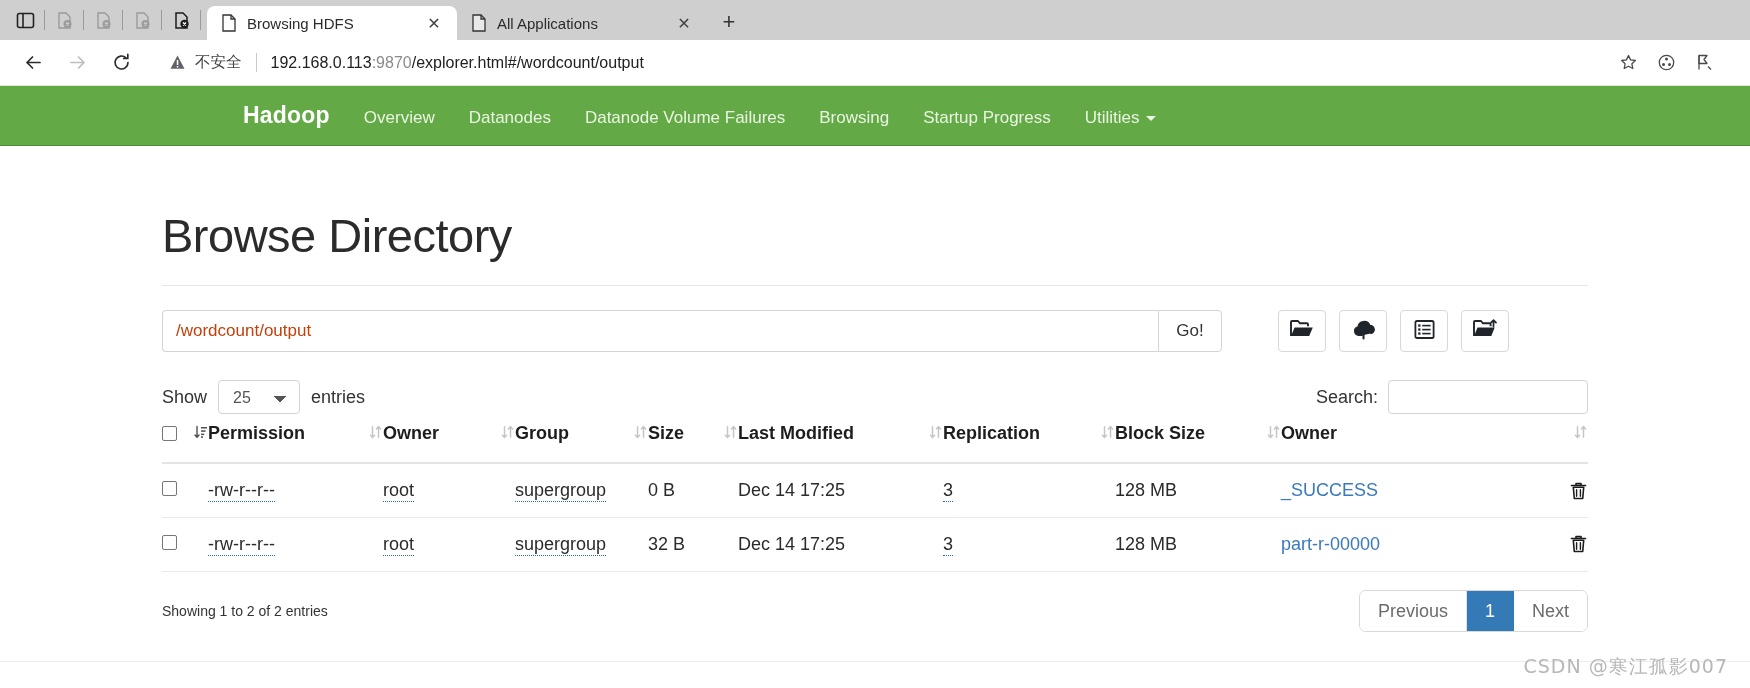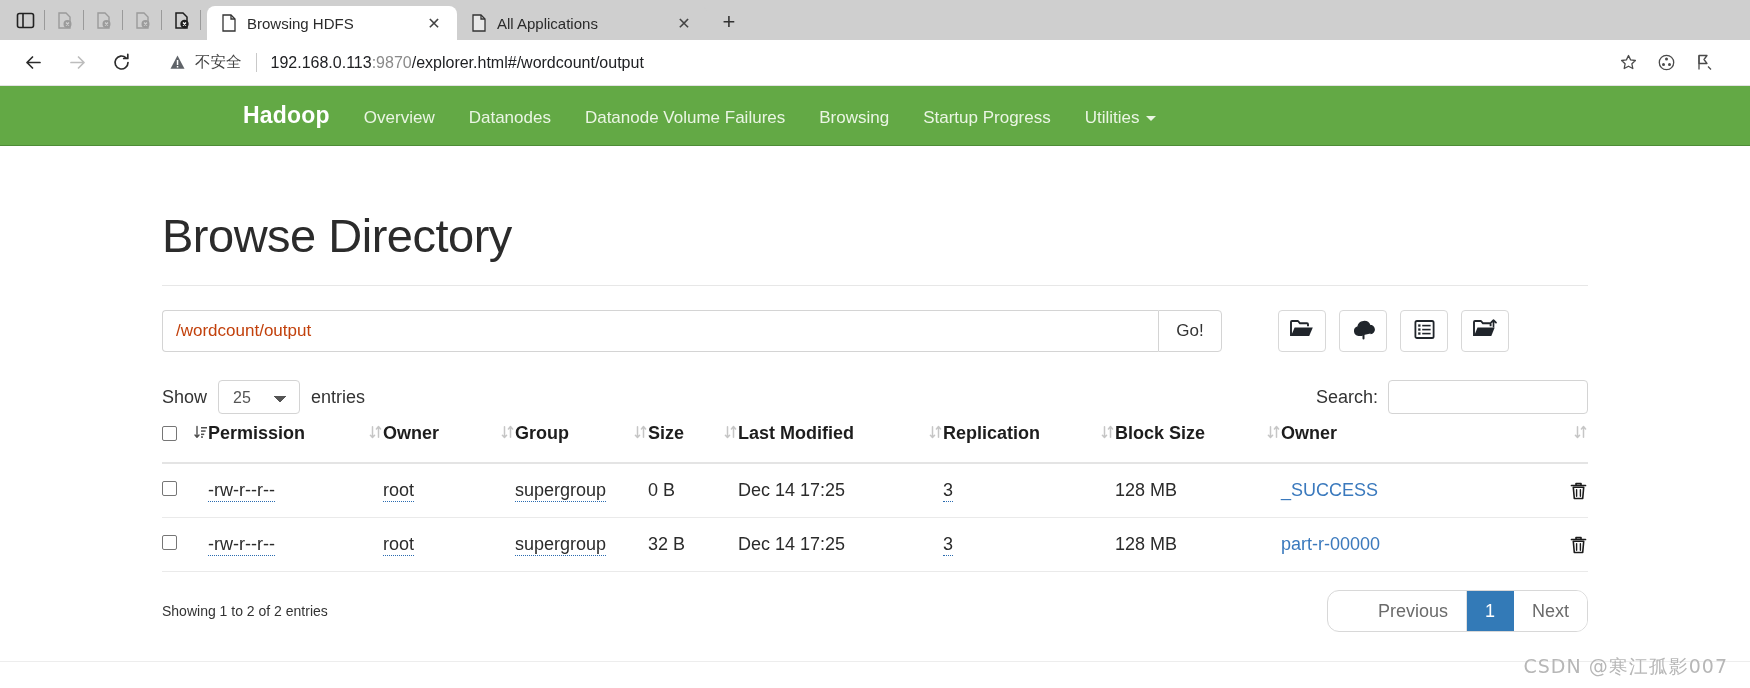--- a/index.html
+++ b/index.html
@@ -269,24 +269,23 @@
   .col-lm    { width:205px; }
   .col-rep   { width:172px; }
   .col-bs    { width:166px; }
 
   .footer { display:flex; align-items:center; margin-top:18px; }
   .info { font-size:14px; color:#333; }
   .pager {
     margin-left:auto;
     display:flex;
     border:1px solid #d8d8d8;
-    border-radius:12px;
+    border-radius:7px;
     overflow:hidden;
     height:42px;
-    padding-left:32px;
   }
   .pager > div {
     padding:0 18px;
     display:flex; align-items:center;
     font-size:18px;
     color:#6b6b6b;
     background:#fff;
     border-right:1px solid #e0e0e0;
   }
   .pager > div:last-child { border-right:none; }
@@ -651,21 +650,21 @@
         <tr>
           <td><span class="cb"></span></td>
           <td><span class="editable">-rw-r--r--</span></td>
           <td><span class="editable">root</span></td>
           <td><span class="editable">supergroup</span></td>
           <td>32 B</td>
           <td>Dec 14 17:25</td>
           <td><span class="editable">3</span></td>
           <td>128 MB</td>
           <td>
-            <span style="display:flex;align-items:center;">
+            <span style="display:flex;">
               <a class="filelink" href="#">part-r-00000</a>
               <span class="trash" style="margin-left:auto;">
                 <svg width="19" height="20" viewBox="0 0 19 20">
                     <path d="M2.5 4.5h14" stroke="#1c1c1c" stroke-width="1.7" stroke-linecap="round"></path>
                     <path d="M7 4.5V2.6h5v1.9" fill="none" stroke="#1c1c1c" stroke-width="1.6" stroke-linejoin="round"></path>
                     <path d="M4.3 6.3h10.4l-1 11.2H5.3z" fill="none" stroke="#1c1c1c" stroke-width="1.6" stroke-linejoin="round"></path>
                     <path d="M7.6 8.6v6.6M11.4 8.6v6.6" stroke="#1c1c1c" stroke-width="1.4" stroke-linecap="round"></path>
                   </svg>
               </span>
             </span>

